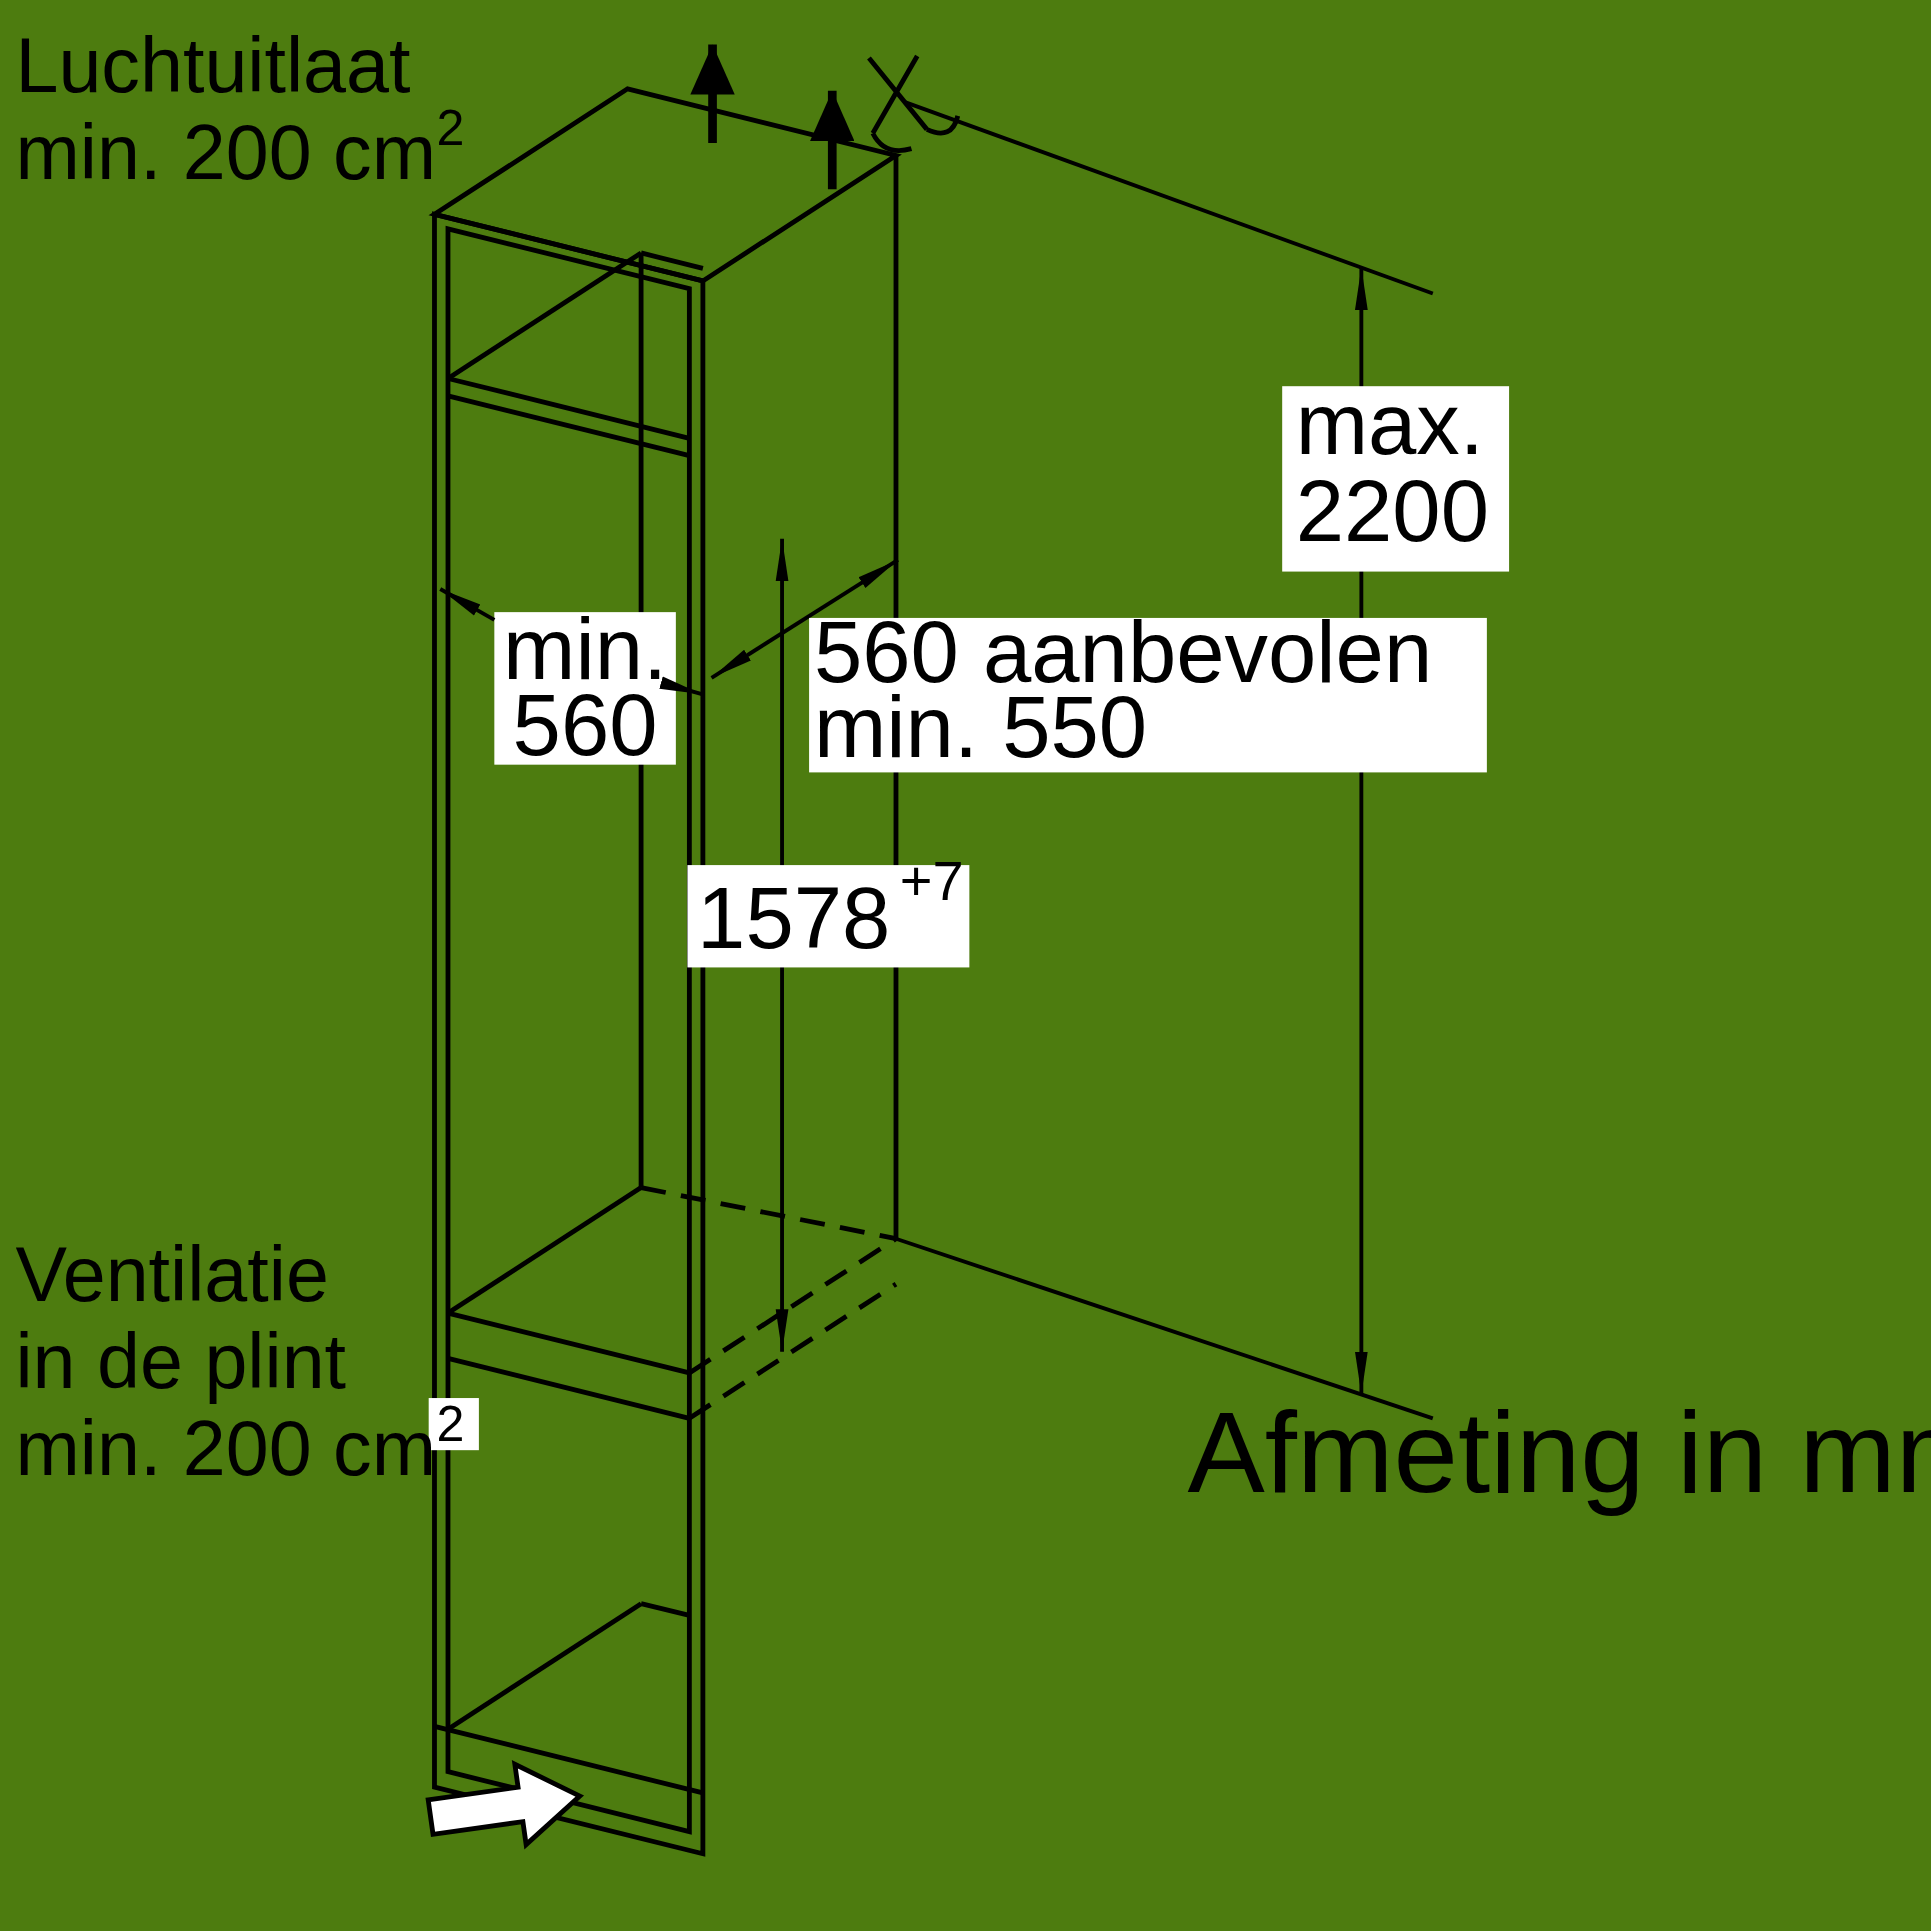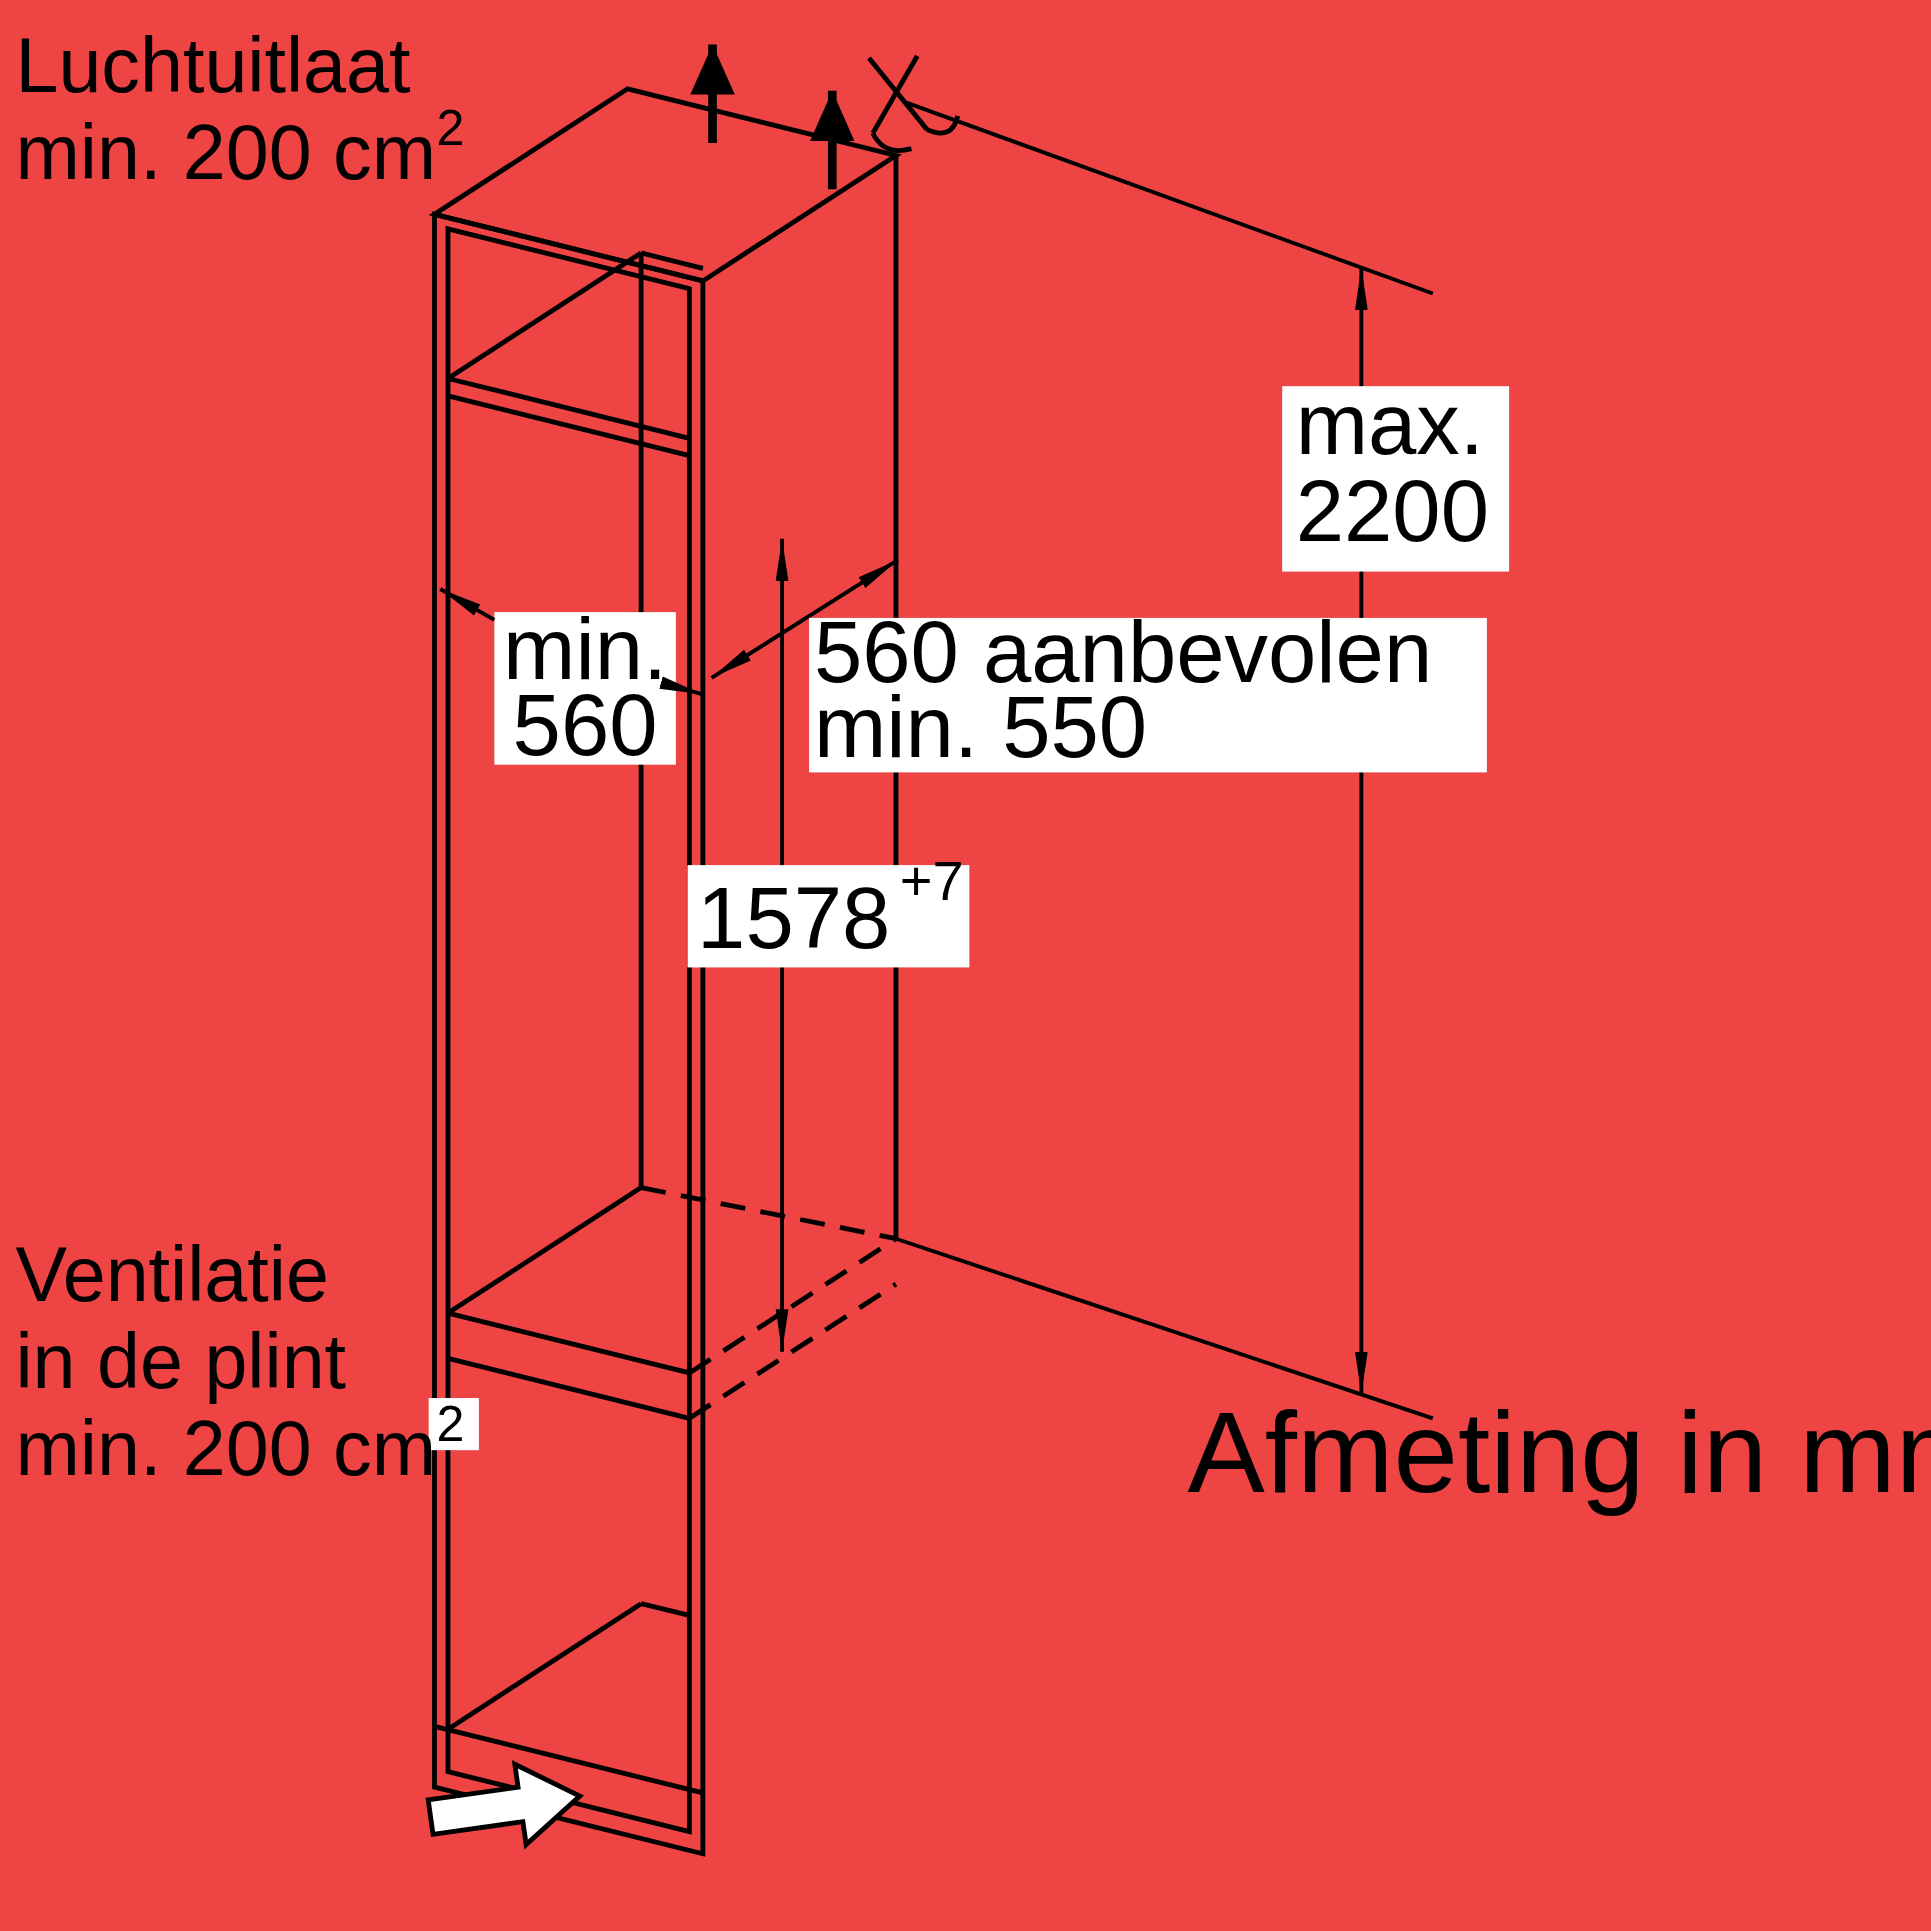--- a/index.html
+++ b/index.html
@@ -1,19 +1,19 @@
 <!DOCTYPE html>
 <html><head>
 <meta charset="utf-8">
 <style>
   html,body{margin:0;padding:0;background:#fff;}
   .canvas{
     position:relative;
     width:1931px;height:1931px;
-    background:#ef4444;
+    background:#4d7c0f;
     overflow:hidden;
     font-family:"Liberation Sans",sans-serif;
   }
   svg{position:absolute;left:0;top:0;}
   text{fill:#000;stroke:none;}
   .lbl{font-size:80px;}
   .dim{font-size:90px;}
   .sup{font-size:52px;}
   .supdim{font-size:58px;}
   .caption{font-size:120px;}

